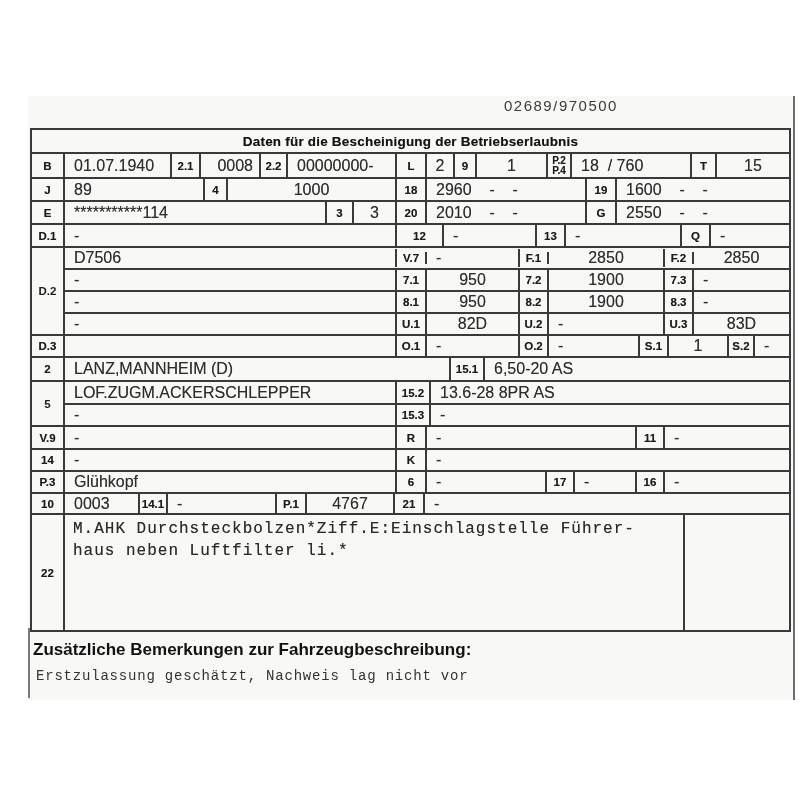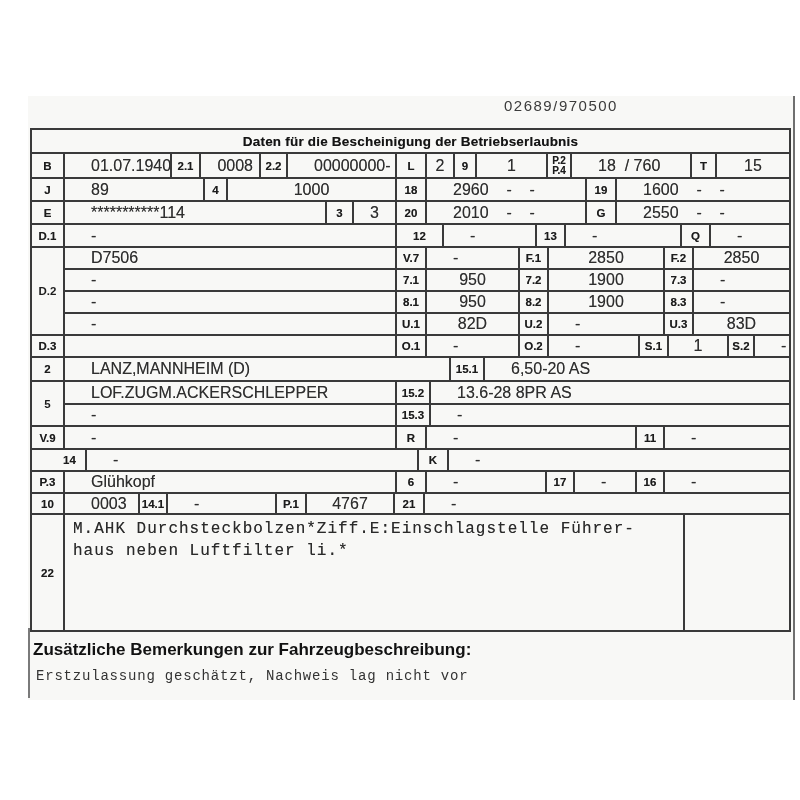--- a/index.html
+++ b/index.html
@@ -44,21 +44,21 @@
   .cell{
     box-sizing:border-box;border-right:2px solid var(--line);
     display:flex;align-items:center;overflow:hidden;white-space:pre;
     text-shadow:0 0 0.5px rgba(20,20,20,.5);
   }
   .cell:last-child{border-right:none;}
   .cell.label, .cell.label2{
     justify-content:center;font-weight:bold;font-size:11.5px;color:var(--ink);
   }
   .cell.label2{white-space:pre-line;font-size:10px;line-height:10px;text-align:center;}
-  .cell.value{font-size:16px;color:var(--value-ink);padding-left:26px;}
+  .cell.value{font-size:16px;color:var(--value-ink);padding-left:9px;}
   .cell.value-c{font-size:16px;color:var(--value-ink);justify-content:center;}
   .cell.value-r{font-size:16px;color:var(--value-ink);justify-content:flex-end;padding-right:6px;}
   .cell.title{
     flex:1;justify-content:center;font-weight:bold;font-size:13.5px;
     letter-spacing:0.2px;color:#151515;
   }
   .cell.mono{
     font-family:"Liberation Mono", monospace;
     font-size:16px;letter-spacing:1px;line-height:22px;
     color:#2a2a2a;align-items:flex-start;padding:3px 4px 0 8px;
@@ -139,21 +139,21 @@
       <div class="cell label" style="width: 47px;">12</div>
       <div class="cell value" style="width: 93px;">-</div>
       <div class="cell label" style="width: 29px;">13</div>
       <div class="cell value" style="width: 116px;">-</div>
       <div class="cell label" style="width: 29px;">Q</div>
       <div class="cell value" style="flex: 1 1 0%;">-</div>
     </div>
     <div class="group">
       <div class="group-label">D.2</div>
       <div class="group-body">
-        <div class="row" style="height: 22px;">
+        <div class="row" style="height: 22px; align-items: center;">
           <div class="cell value" style="width: 332px;">D7506</div>
           <div class="cell label" style="width: 30px;">V.7</div>
           <div class="cell value" style="width: 93px;">-</div>
           <div class="cell label" style="width: 29px;">F.1</div>
           <div class="cell value-c" style="width: 116px;">2850</div>
           <div class="cell label" style="width: 29px;">F.2</div>
           <div class="cell value-c" style="flex: 1 1 0%;">2850</div>
         </div>
         <div class="row" style="height: 22px;">
           <div class="cell value" style="width: 332px;">-</div>
@@ -219,21 +219,21 @@
     </div>
     <div class="row" style="height: 23px;">
       <div class="cell label" style="width: 33px;">V.9</div>
       <div class="cell value" style="width: 332px;">-</div>
       <div class="cell label" style="width: 30px;">R</div>
       <div class="cell value" style="width: 210px;">-</div>
       <div class="cell label" style="width: 28px;">11</div>
       <div class="cell value" style="flex: 1 1 0%;">-</div>
     </div>
     <div class="row" style="height: 22px;">
-      <div class="cell label" style="width: 33px; margin-left: 22px;">14</div>
+      <div class="cell label" style="width: 33px;">14</div>
       <div class="cell value" style="width: 332px;">-</div>
       <div class="cell label" style="width: 30px;">K</div>
       <div class="cell value" style="flex: 1 1 0%;">-</div>
     </div>
     <div class="row" style="height: 22px;">
       <div class="cell label" style="width: 33px;">P.3</div>
       <div class="cell value" style="width: 332px;">Glühkopf</div>
       <div class="cell label" style="width: 30px;">6</div>
       <div class="cell value" style="width: 120px;">-</div>
       <div class="cell label" style="width: 28px;">17</div>

